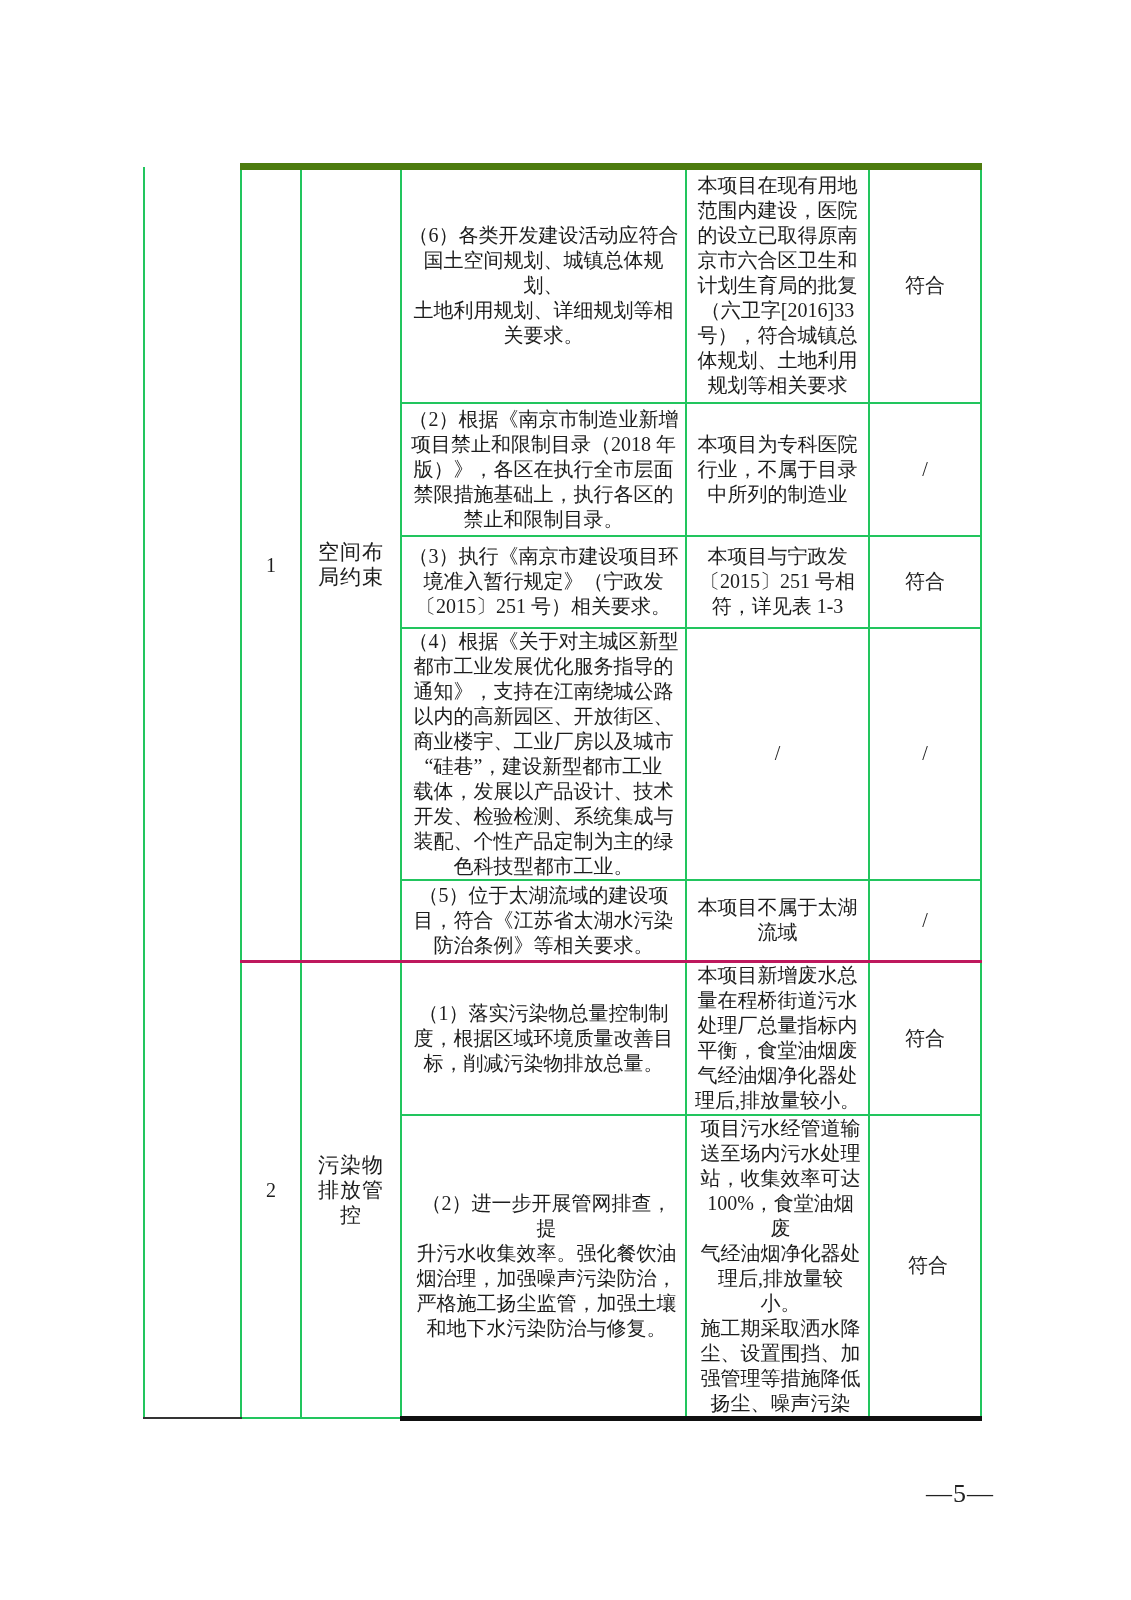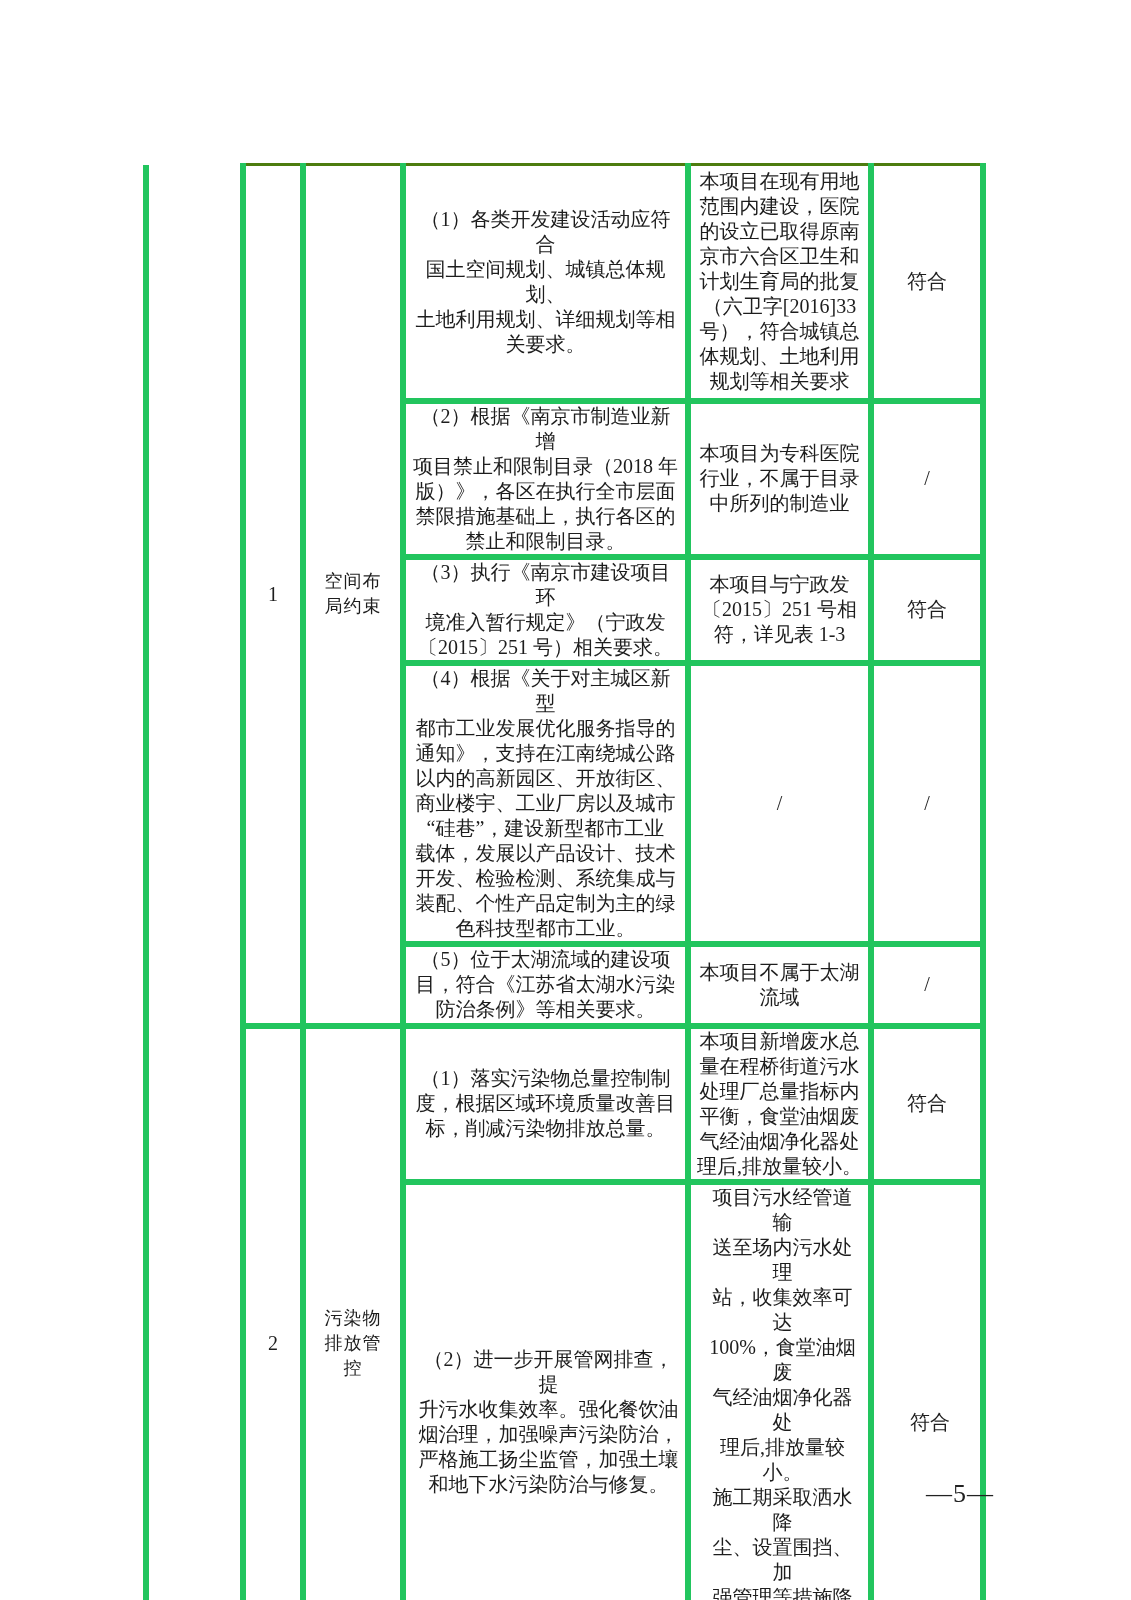--- a/index.html
+++ b/index.html
@@ -16,38 +16,38 @@
   }
   table.doc-table {
     position: absolute;
     left: 143px;
     top: 163px;
     width: 837px;
     border-collapse: collapse;
     table-layout: fixed;
   }
   td {
-    border: 6px solid #22c55e;
+    border: 2px solid #22c55e;
     text-align: center;
     vertical-align: middle;
     white-space: pre-line;
     font-size: 20px;
     line-height: 25px;
     padding: 0 6px;
     overflow: hidden;
   }
   td.cell-continuation {
     border-top: none;
     border-bottom: 2px solid #343434;
   }
-  .bt-heavy   { border-top: 3px solid #4d7c0f; }
+  .bt-heavy   { border-top: 7px solid #4d7c0f; }
   .bb-heavy   { border-bottom: 5px solid #111111; padding-left: 12px; }
   .bt-section { border-top: 3px solid #be185d; }
   td.cell-number   { font-size: 20px; }
-  td.cell-category { font-size: 18px; letter-spacing: 1px; }
+  td.cell-category { font-size: 21px; letter-spacing: 1px; }
   td.cell-conclusion { font-size: 20px; }
   .page-num {
     position: absolute;
     left: 905px;
     top: 1479px;
     width: 110px;
     text-align: center;
     font-size: 26px;
     color: #222222;
     letter-spacing: 1px;
@@ -64,21 +64,21 @@
     <col style="width:285px">
     <col style="width:183px">
     <col style="width:112px">
   </colgroup>
   <tbody>
     <tr style="height:236px">
       <td class="cell-continuation" rowspan="7"></td>
       <td class="cell-number bt-heavy" rowspan="5">1</td>
       <td class="cell-category bt-heavy" rowspan="5">空间布
 局约束</td>
-      <td class="cell-requirement bt-heavy">（1）各类开发建设活动应符合
+      <td class="cell-requirement bt-heavy">（6）各类开发建设活动应符合
 国土空间规划、城镇总体规划、
 土地利用规划、详细规划等相
 关要求。</td>
       <td class="cell-assessment bt-heavy">本项目在现有用地
 范围内建设，医院
 的设立已取得原南
 京市六合区卫生和
 计划生育局的批复
 （六卫字[2016]33
 号），符合城镇总

